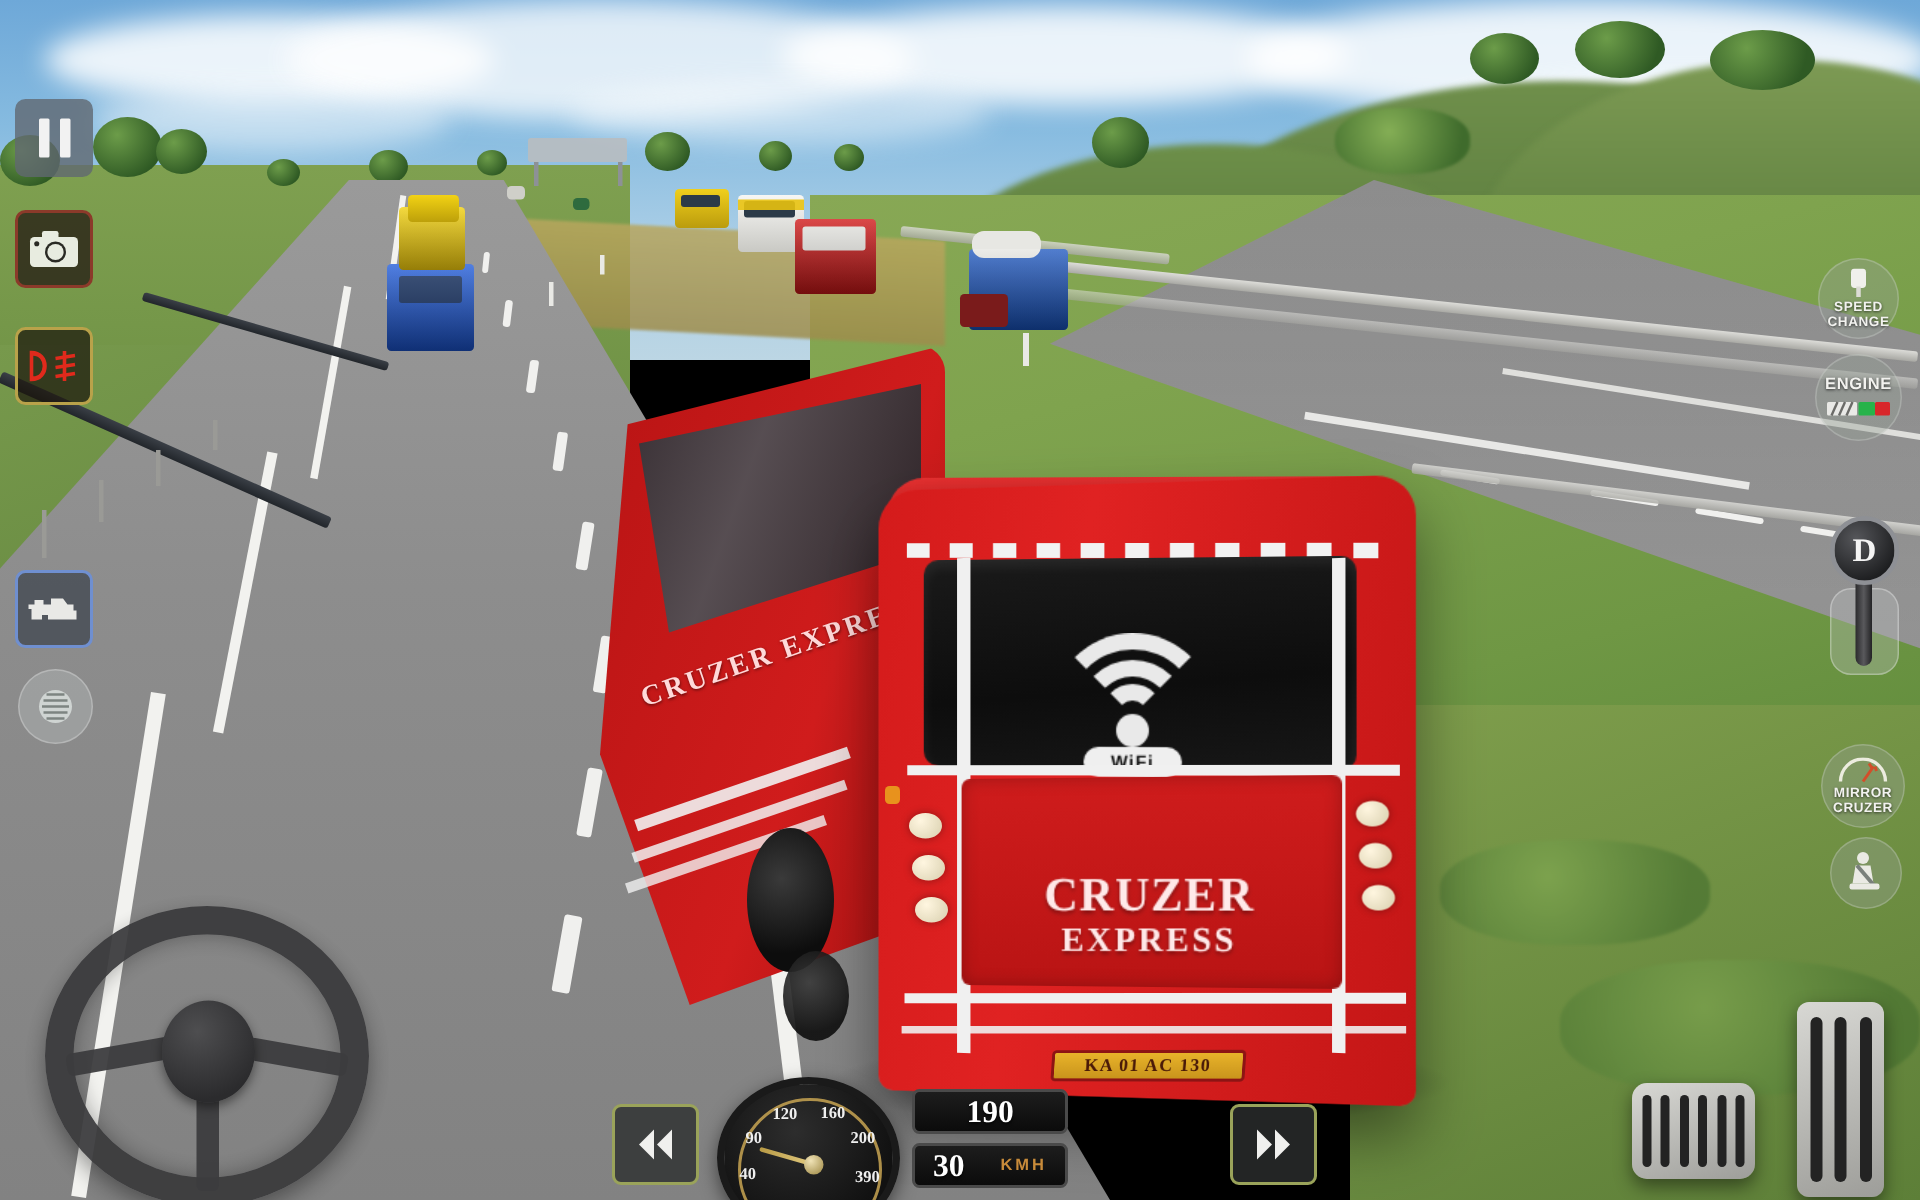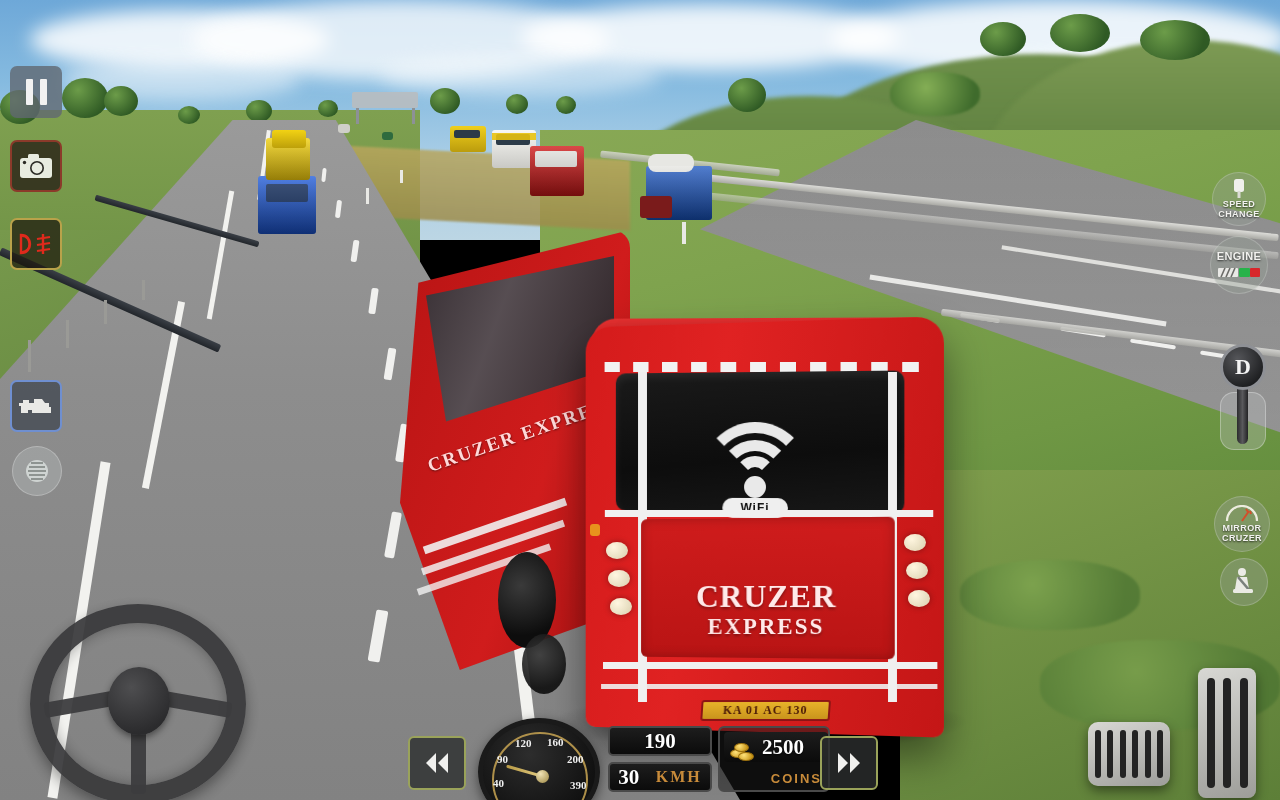--- a/index.html
+++ b/index.html
@@ -222,21 +222,21 @@
      background:linear-gradient(90deg,#e6cf86,#b89a45); transform-origin:2px 50%;
      transform: rotate(196deg); border-radius:2px;}
   .needle-cap { position:absolute; left:53px; top:47px; width:13px; height:13px; border-radius:50%;
      background:radial-gradient(circle at 35% 30%, #f0e3b6, #9b8540);}
 
   .readout { position:absolute; border-radius:5px;
      background:linear-gradient(180deg,#1d1d1d,#0b0b0b);
      border:2px solid #4a4a4a; display:flex; align-items:center; }
   .readout .val { color:#fff; font-weight:bold; font-size:21px; font-family:"Liberation Serif", serif;
      text-shadow:0 1px 2px rgba(0,0,0,.8); }
-  .readout .unit { color:#c88b3a; font-weight:bold; font-size:16px; letter-spacing:2px;font-family:Liberation Serif, serif; }
+  .readout .unit { color:#c88b3a; font-weight:bold; font-size:11px; letter-spacing:2px; }
   .coin-group { position:absolute; left:310px; top:8px; width:112px; height:66px;
      border-radius:6px; background:rgba(25,25,25,.55); border:2px solid #4a4a4a; }
 
   .coin-ico { position:absolute; left:6px; top:10px; width:26px; height:20px; }
   .coin-c { position:absolute; border-radius:50%;
      background:radial-gradient(circle at 35% 30%, #ffe27a, #c79416 80%); border:1px solid #9c7110;}
 </style>
 </head>
 <body>
 
@@ -568,33 +568,20 @@
 
     <div class="readout" style="left:200px; top:8px; width:104px; height:30px; justify-content:center;">
       <span class="val">190</span>
     </div>
 
     <div class="readout" style="left:200px; top:44px; width:104px; height:30px; justify-content:space-around;">
       <span class="val">30</span>
       <span class="unit">KMH</span>
     </div>
 
-    <div class="coin-group">
-      <div class="readout" style="left:4px; top:4px; width:104px; height:30px; border:none; background:linear-gradient(180deg,#1d1d1d,#0b0b0b); border-radius:4px;">
-        <div class="coin-ico">
-          <div class="coin-c" style="left:0px;  top:7px;  width:16px; height:9px;"></div>
-          <div class="coin-c" style="left:8px;  top:10px; width:16px; height:9px;"></div>
-          <div class="coin-c" style="left:4px;  top:1px;  width:15px; height:9px;"></div>
-        </div>
-        <span class="val" style="margin-left:38px;">2500</span>
-      </div>
-      <div style="position:absolute;left:4px;top:38px;width:104px;height:24px;display:flex;align-items:center;justify-content:flex-end;padding-right:6px;">
-        <span class="unit" style="color:#c88b3a;font-weight:bold;font-size:13px;letter-spacing:2px;">COINS</span>
-      </div>
-    </div>
 
     <div class="nav-btn" style="left:412px; top:18px;">
       <svg width="30" height="24" viewBox="0 0 30 24">
         <path d="M4 2 L4 22 L14 12 Z" fill="#f0f0ee"></path>
         <path d="M16 2 L16 22 L26 12 Z" fill="#f0f0ee"></path>
       </svg>
     </div>
   </div>
 
 </div>

